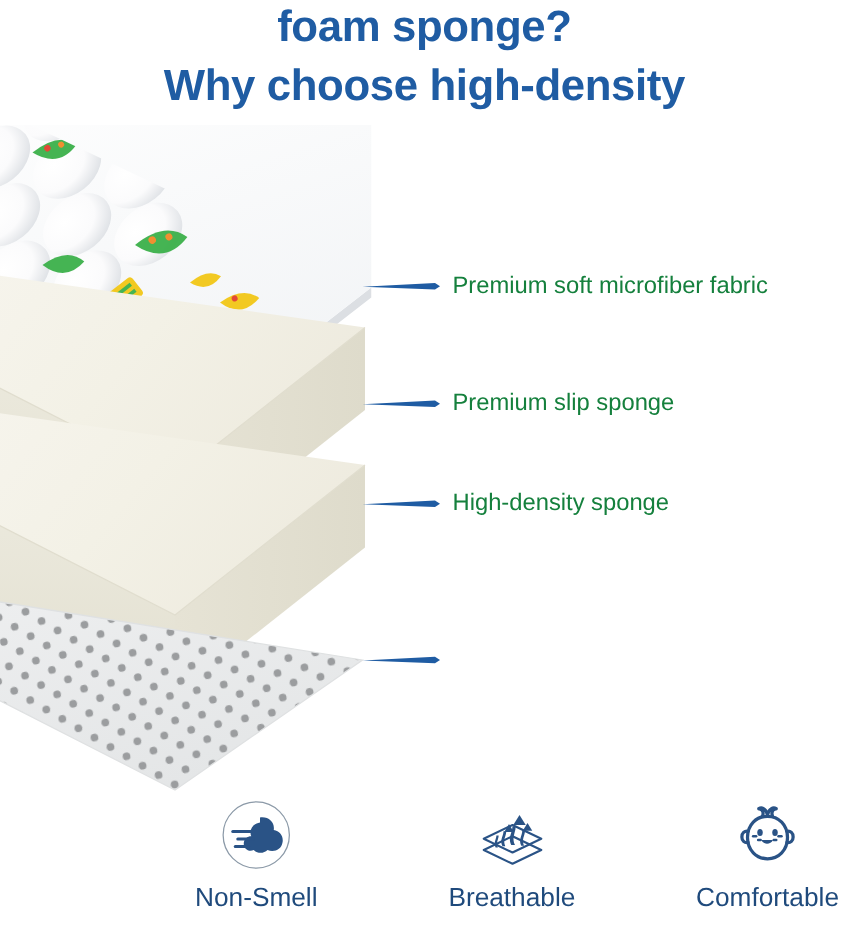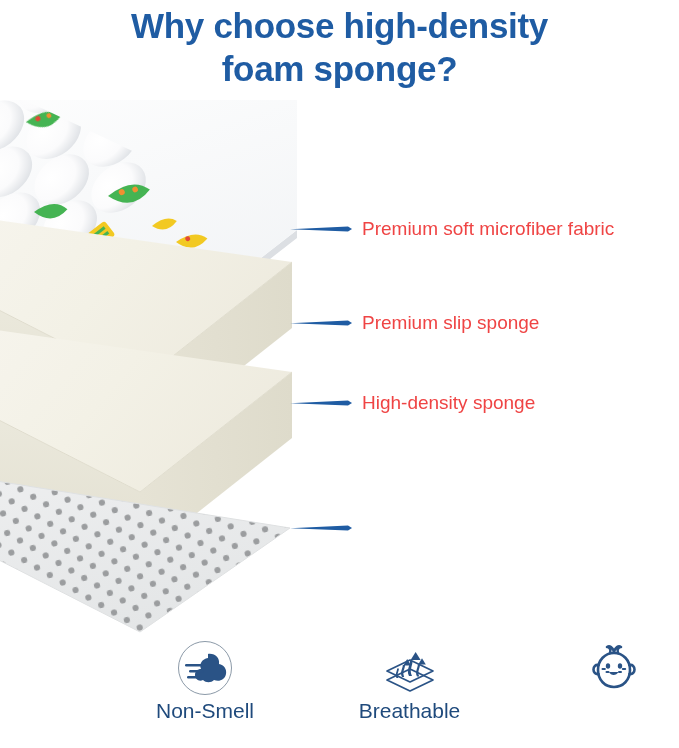--- a/index.html
+++ b/index.html
@@ -52,21 +52,21 @@
     display: flex;
     align-items: center;
   }
   .leader {
     width: 62px;
     height: 8px;
     flex: 0 0 auto;
     margin-right: 10px;
   }
   .callout-text {
-    color: #ef4444;
+    color: #15803d;
     font-size: 19px;
     line-height: 26px;
     white-space: nowrap;
   }
   #callout-0 { left: 290px; top: 216px; }
   #callout-1 { left: 290px; top: 310px; }
   #callout-2 { left: 290px; top: 390px; }
   #callout-3 { left: 290px; top: 515px; }
 
   
@@ -85,32 +85,33 @@
     display: flex;
     flex-direction: column;
     align-items: center;
   }
   .feature-icon {
     width: 60px;
     height: 60px;
     display: block;
   }
   .feature-label {
+    margin-top: 8px;
     color: #1f4a7c;
     font-size: 21px;
     line-height: 26px;
     white-space: nowrap;
   }
 </style>
 </head>
 <body>
 
 <div id="title-block">
+  <span id="title-line-2">foam sponge?</span>
   <span id="title-line-1">Why choose high-density</span>
-  <span id="title-line-2">foam sponge?</span>
 </div>
 
 <div id="illustration">
   <svg width="330" height="545" viewBox="0 0 330 545" xmlns="http://www.w3.org/2000/svg">
     <defs>
 
       <radialGradient id="bubbleGrad" cx="38%" cy="32%" r="72%">
         <stop offset="0%" stop-color="#ffffff"></stop>
         <stop offset="62%" stop-color="#fbfbfc"></stop>
         <stop offset="100%" stop-color="#dfe2e6"></stop>
@@ -354,15 +355,16 @@
         <ellipse cx="36" cy="28" rx="2.2" ry="2.8"></ellipse>
         <path d="M25 34 c1.8 4 7.4 4 9.4 0 Z"></path>
       </g>
       <g fill="none" stroke="#2a5386" stroke-width="2" stroke-linecap="round">
         <path d="M18.5 31 h2.4"></path>
           <path d="M22.5 34 h2"></path>
         <path d="M38.8 31 h2.4"></path>
           <path d="M35 34 h2"></path>
       </g>
     </svg>
+    <span class="feature-label">Comfortable</span>
   </div>
 
 </div>
 
 </body></html>

